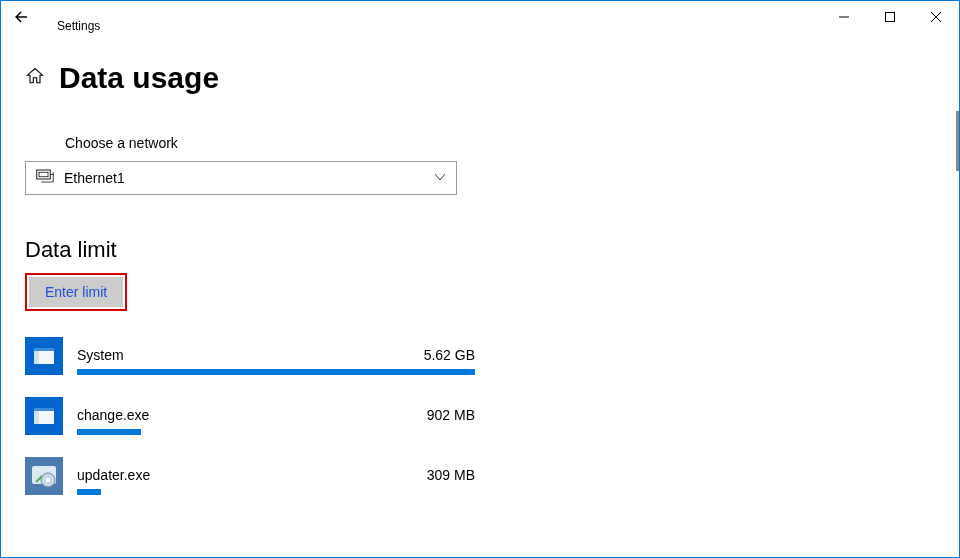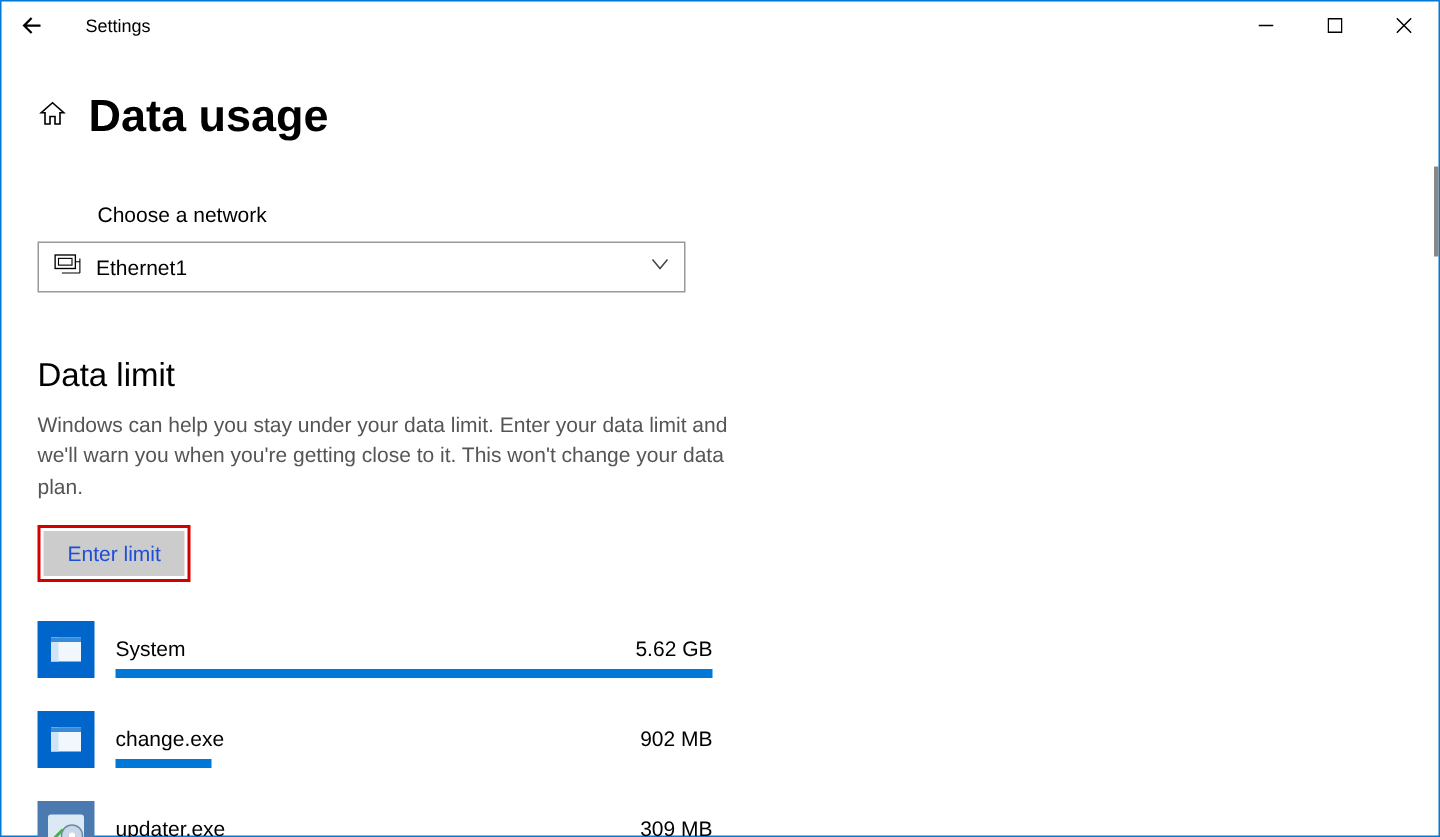--- a/index.html
+++ b/index.html
@@ -2,21 +2,21 @@
 <html><head>
 <meta charset="utf-8">
 <style>
   * { box-sizing: border-box; margin: 0; padding: 0; }
   html, body { width: 960px; height: 558px; font-family: "Segoe UI", Arial, sans-serif; background: #fff; color: #000; overflow: hidden; }
   .window {
     width: 960px; height: 558px; border: 1px solid #0078d7; position: relative; background: #fff;
   }
   
   .titlebar { height: 32px; display: flex; align-items: center; justify-content: space-between; padding-left: 4px; }
-  .titlebar-left { display: flex; align-items: center; gap: 20px; }
+  .titlebar-left { display: flex; align-items: flex-end; gap: 20px; }
   .back-btn { width: 32px; height: 32px; display: flex; align-items: center; justify-content: center; cursor: pointer; }
   .back-btn svg { width: 18px; height: 18px; }
   .win-title { font-size: 12px; color: #000; }
   .win-ctrls { display: flex; height: 32px; }
   .win-ctrl { width: 46px; height: 32px; display: flex; align-items: center; justify-content: center; cursor: pointer; }
   .win-ctrl svg { width: 10px; height: 10px; }
   
   .content { padding: 16px 24px 0 24px; position: relative; }
   .header-row { display: flex; align-items: center; gap: 14px; margin-top: 12px; margin-bottom: 40px; }
   .home-icon svg { width: 20px; height: 20px; }
@@ -110,21 +110,20 @@
         <span class="combo-text">Ethernet1</span>
       </div>
       <span class="chev">
         <svg viewBox="0 0 12 12">
             <path d="M1 3 L6 9 L11 3" fill="none" stroke="#444" stroke-width="1"></path>
           </svg>
       </span>
     </div>
 
     <h2 class="section-heading">Data limit</h2>
-    <p class="section-desc">Windows can help you stay under your data limit. Enter your data limit and we'll warn you when you're getting close to it. This won't change your data plan.</p>
     <div class="enter-limit-wrap">
       <button class="enter-limit-btn">Enter limit</button>
     </div>
 
     <div class="apps">
 
       <div class="app-row">
         <div class="app-icon icon-blue">
           <svg viewBox="0 0 24 24">
               <rect x="2" y="4" width="20" height="16" fill="#fff" opacity="0.95"></rect>

